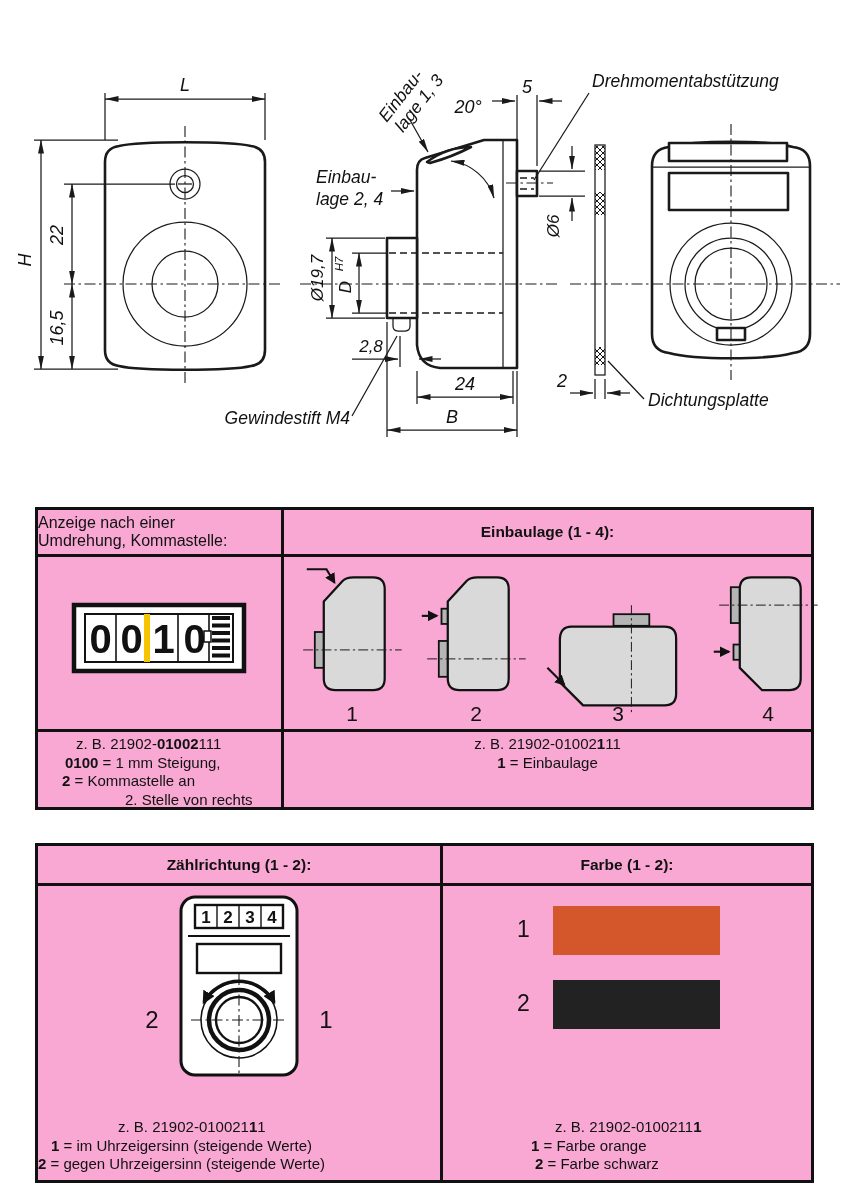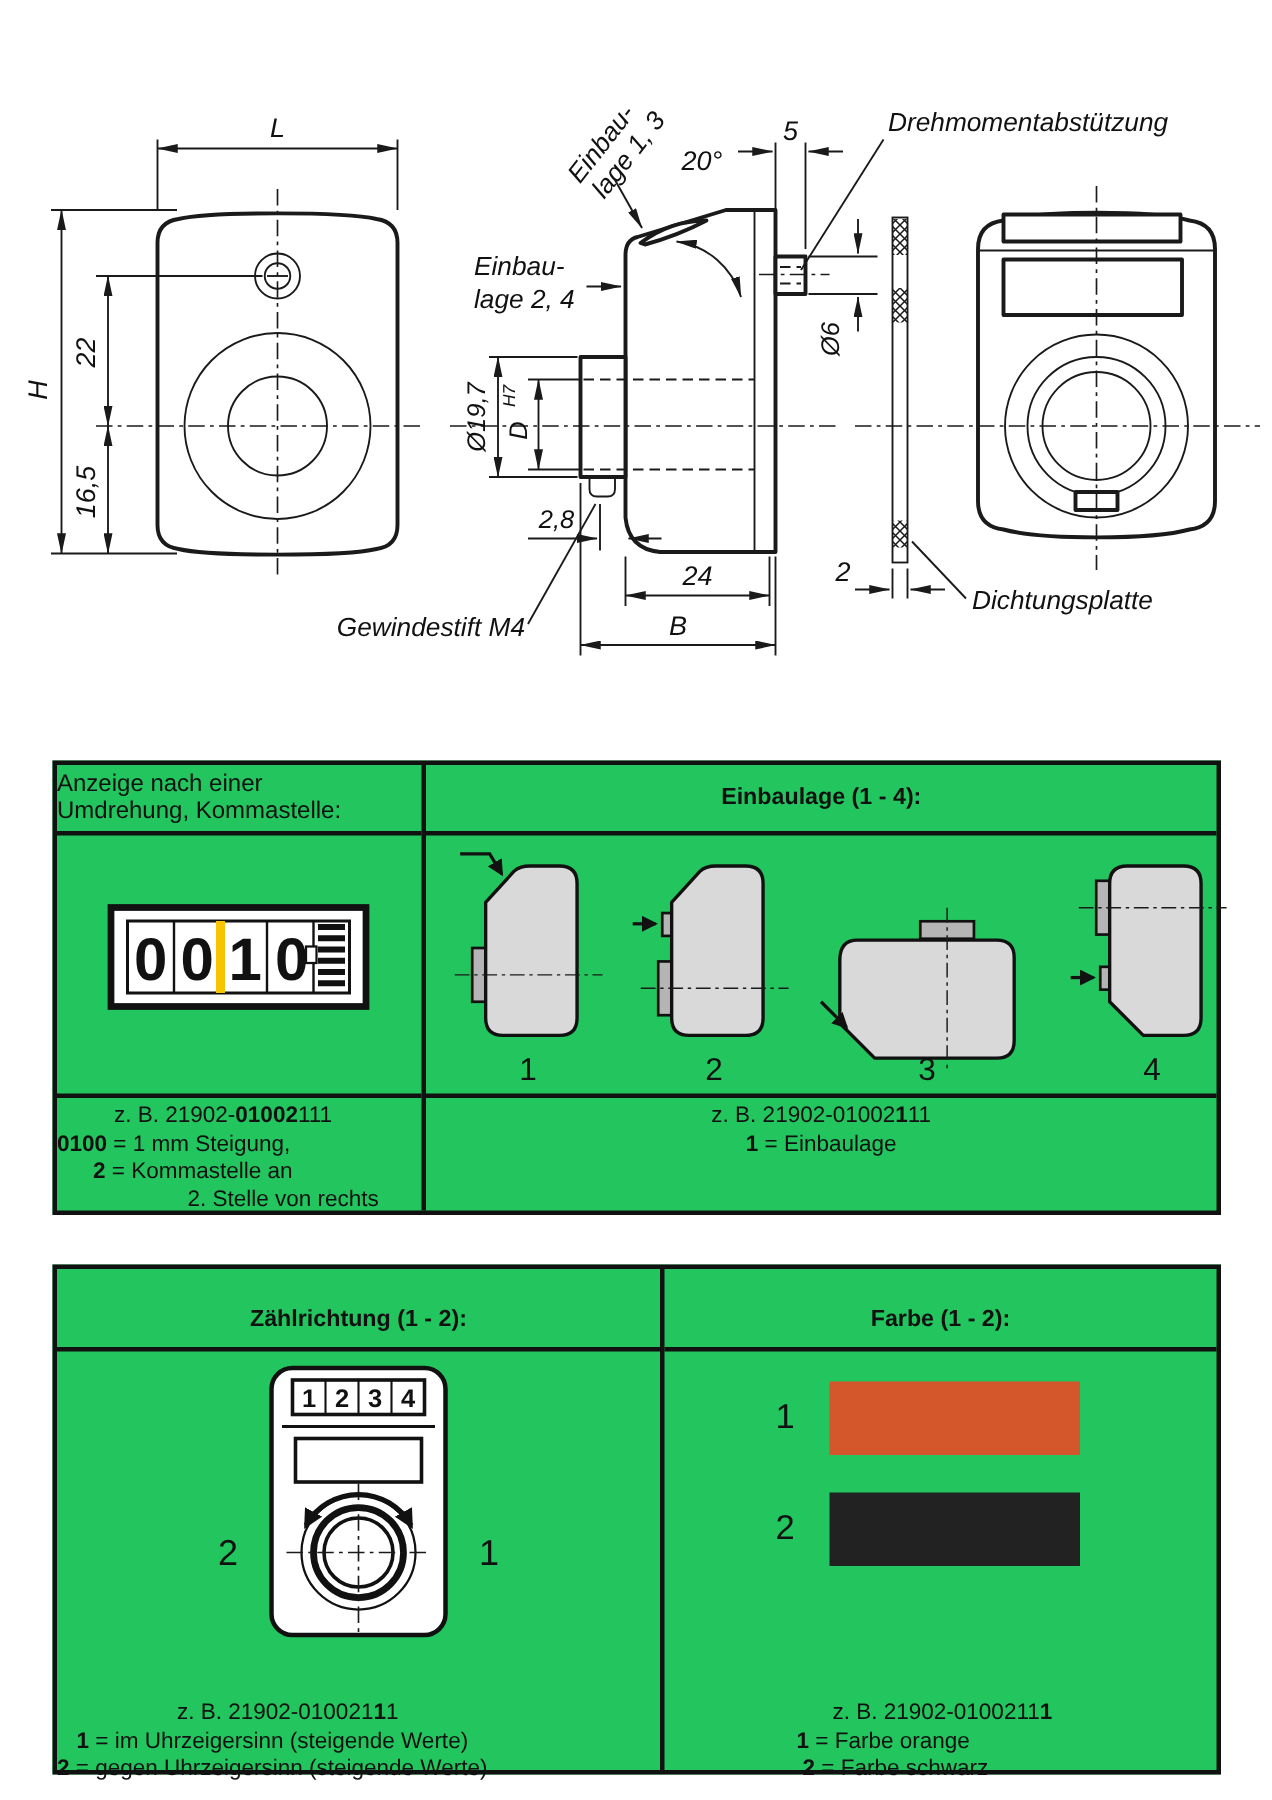--- a/index.html
+++ b/index.html
@@ -10,38 +10,38 @@
   .lbl{font-style:italic;font-size:17.5px;}
   
   .out{fill:#fff;stroke:#1a1a1a;stroke-width:2.6;stroke-linejoin:round;}
   .thin{fill:none;stroke:#1a1a1a;stroke-width:1.25;}
   .cl{fill:none;stroke:#1a1a1a;stroke-width:1.1;stroke-dasharray:11 3.5 2.5 3.5;}
   .hid{fill:none;stroke:#1a1a1a;stroke-width:1.4;stroke-dasharray:7 4;}
   .dim{fill:none;stroke:#1a1a1a;stroke-width:1.25;marker-start:url(#ah);marker-end:url(#ah);}
   .dimE{fill:none;stroke:#1a1a1a;stroke-width:1.25;marker-end:url(#ah);}
   .dimS{fill:none;stroke:#1a1a1a;stroke-width:1.25;marker-start:url(#ah);}
   
-  .tbl{position:absolute;left:35px;width:773px;border:3px solid #111;background:#22c55e;}
+  .tbl{position:absolute;left:35px;width:773px;border:3px solid #111;background:#f9a8d4;}
   .mtbl{top:507px;height:297px;}
   .btbl{top:843px;height:334px;}
   .hdr{font-weight:bold;font-size:15.5px;text-align:center;line-height:18px;}
   .note{font-size:15px;line-height:18.5px;}
   .note b{font-weight:bold;}
   .cellnum{font-size:21px;text-align:center;}
   
   .m-left{position:absolute;left:0;top:0;width:243px;height:100%;border-right:3px solid #111;}
   .m-right{position:absolute;left:246px;top:0;right:0;height:100%;}
   .m-hdr{height:44px;border-bottom:3px solid #111;display:flex;flex-direction:column;justify-content:center;}
   .m-body{position:relative;height:172px;border-bottom:3px solid #111;}
   .m-note{padding-top:3px;}
   .pos-num{position:absolute;width:40px;}
   
   .b-left{position:absolute;left:0;top:0;width:402px;height:100%;border-right:3px solid #111;}
   .b-right{position:absolute;left:405px;top:0;right:0;height:100%;}
-  .b-hdr{height:37px;border-bottom:3px solid #111;display:flex;flex-direction:column;justify-content:center;margin-top:15px;}
+  .b-hdr{height:37px;border-bottom:3px solid #111;display:flex;flex-direction:column;justify-content:center;}
   .swatch-row{position:absolute;left:0;width:100%;}
   .swatch{position:absolute;height:49px;width:167px;}
   .swatch-lbl{position:absolute;font-size:23px;}
 </style>
 </head>
 <body>
 
 <svg width="848" height="470" viewBox="0 0 848 470" style="position:absolute;left:0;top:0;">
   <defs>
     <marker id="ah" viewBox="0 0 14 6" refX="13.5" refY="3" markerWidth="14" markerHeight="6" orient="auto-start-reverse" markerUnits="userSpaceOnUse">
@@ -202,21 +202,21 @@
           <rect x="142" y="24.5" width="18" height="4" fill="#111"></rect>
           <rect x="142" y="32" width="18" height="4" fill="#111"></rect>
           <rect x="142" y="39.5" width="18" height="4" fill="#111"></rect>
           <rect x="142" y="47" width="18" height="4" fill="#111"></rect>
           <rect x="142" y="54.5" width="18" height="4" fill="#111"></rect>
         </g>
       </svg>
     </div>
     <div class="m-note note">
       <div style="padding-left:38px;"><span>z. B.  21902-</span><b>01002</b><span>111</span></div>
-      <div style=""><b>0100</b><span> = 1 mm Steigung,</span></div>
+      <div style="padding-left:27px;"><b>0100</b><span> = 1 mm Steigung,</span></div>
       <div style="padding-left:24px;"><b>2</b><span> = Kommastelle an</span></div>
       <div style="padding-left:87px;"><span>2. Stelle von rechts</span></div>
     </div>
   </div>
   <div class="m-right">
     <div class="m-hdr hdr">
       <div>Einbaulage (1 - 4):</div>
     </div>
     <div class="m-body">
 

